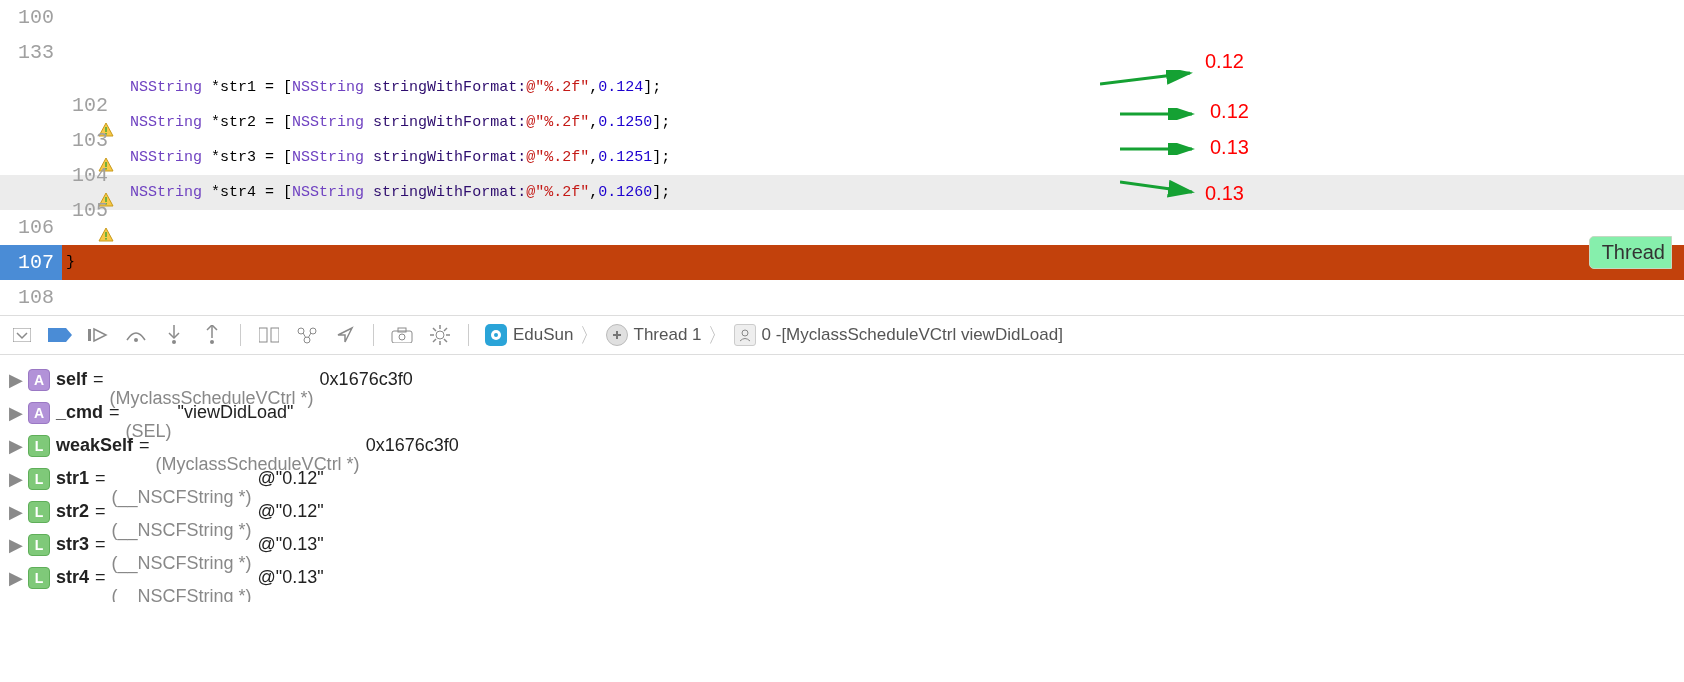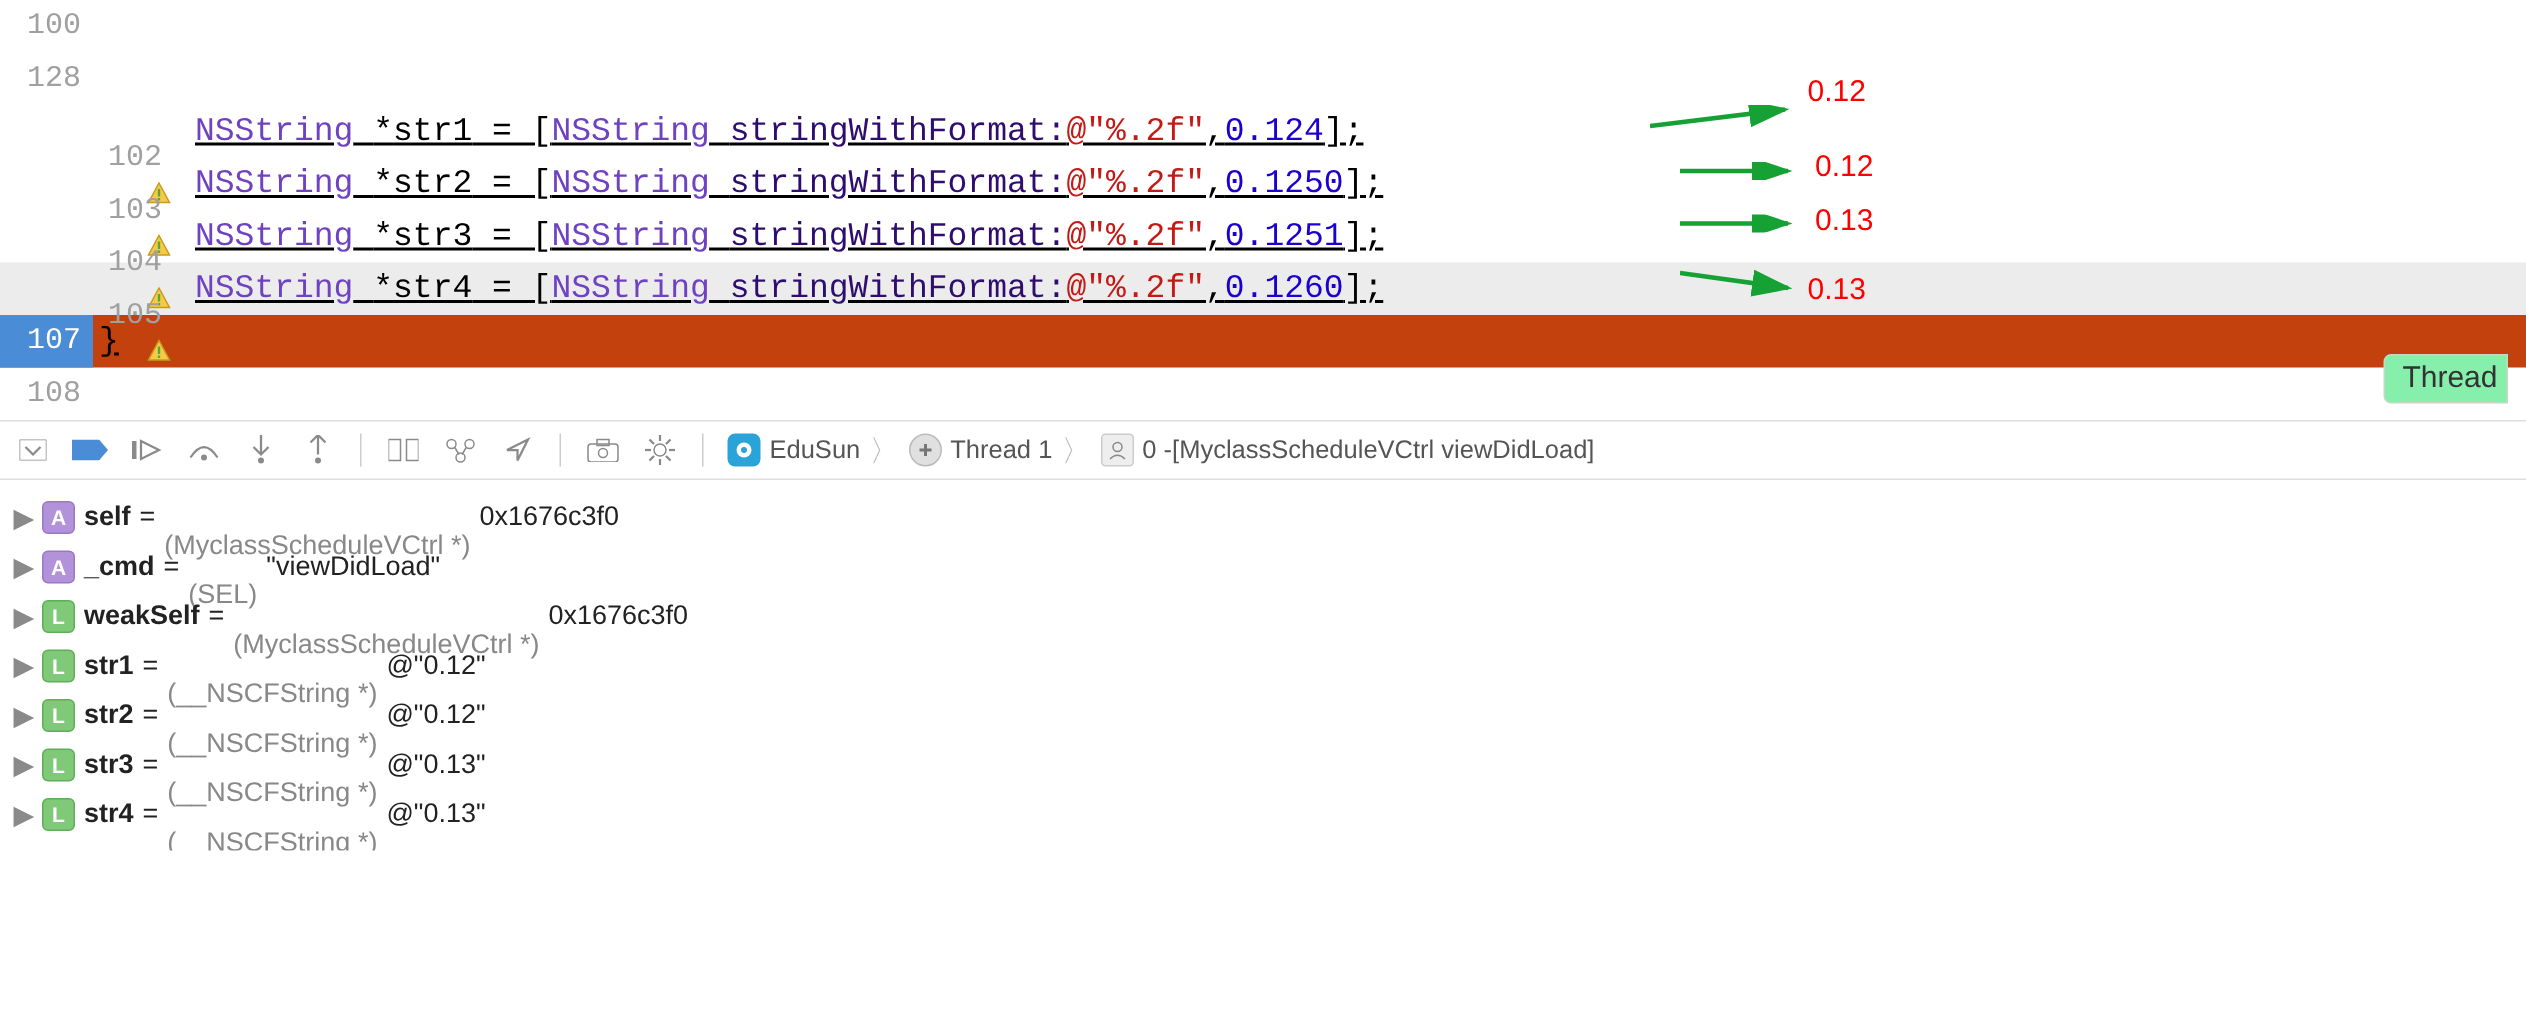--- a/index.html
+++ b/index.html
@@ -31,24 +31,23 @@
   .gutter .warn {
     position: absolute;
     left: 2px;
     top: 50%;
     transform: translateY(-50%);
     width: 16px;
     height: 16px;
   }
   .line-content {
     flex: 1;
-    font-size: 22px;
+    font-size: 15px;
     padding-left: 4px;
     position: relative;
-    text-decoration: underline;
   }
   .indent { display: inline-block; width: 64px; }
   .tok-type { color: #6f42c1; }
   .tok-str { color: #c41a16; }
   .tok-num { color: #1c00cf; }
   .tok-plain { color: #000; }
   .tok-meth { color: #2e0d6e; }
 
   .line-105 { background: #ececec; }
   .line-107 { background: #c2410c; }
@@ -160,21 +159,21 @@
 <body>
 
 <div class="editor">
 
   <div class="code-line">
     <div class="gutter">100</div>
     <div class="line-content"></div>
   </div>
 
   <div class="code-line">
-    <div class="gutter">128</div>
+    <div class="gutter">133</div>
     <div class="line-content"></div>
   </div>
 
   <div class="code-line">
     <div class="gutter">
       <span class="warn">
         <svg viewBox="0 0 16 16">
             <polygon points="8,1 15,14 1,14" fill="#f7c948" stroke="#c99a1b" stroke-width="1"></polygon>
             <rect x="7.2" y="5" width="1.6" height="5" fill="#5a3"></rect>
             <rect x="7.2" y="11" width="1.6" height="1.6" fill="#5a3"></rect>
@@ -220,20 +219,24 @@
             <polygon points="8,1 15,14 1,14" fill="#f7c948" stroke="#c99a1b" stroke-width="1"></polygon>
             <rect x="7.2" y="5" width="1.6" height="5" fill="#5a3"></rect>
             <rect x="7.2" y="11" width="1.6" height="1.6" fill="#5a3"></rect>
           </svg>
       </span>
       <span>105</span>
     </div>
     <div class="line-content"><span class="indent"></span><span class="tok-type">NSString</span><span class="tok-plain"> </span><span class="tok-plain">*</span><span class="tok-plain">str4</span><span class="tok-plain"> = [</span><span class="tok-type">NSString</span><span class="tok-plain"> </span><span class="tok-meth">stringWithFormat:</span><span class="tok-str">@"%.2f"</span><span class="tok-plain">,</span><span class="tok-num">0.1260</span><span class="tok-plain">];</span></div>
   </div>
 
+  <div class="code-line">
+    <div class="gutter">106</div>
+    <div class="line-content"></div>
+  </div>
 
   <div class="code-line line-107">
     <div class="gutter">107</div>
     <div class="line-content"><span class="tok-plain">}</span></div>
   </div>
 
   <div class="code-line">
     <div class="gutter">108</div>
     <div class="line-content"></div>
   </div>

